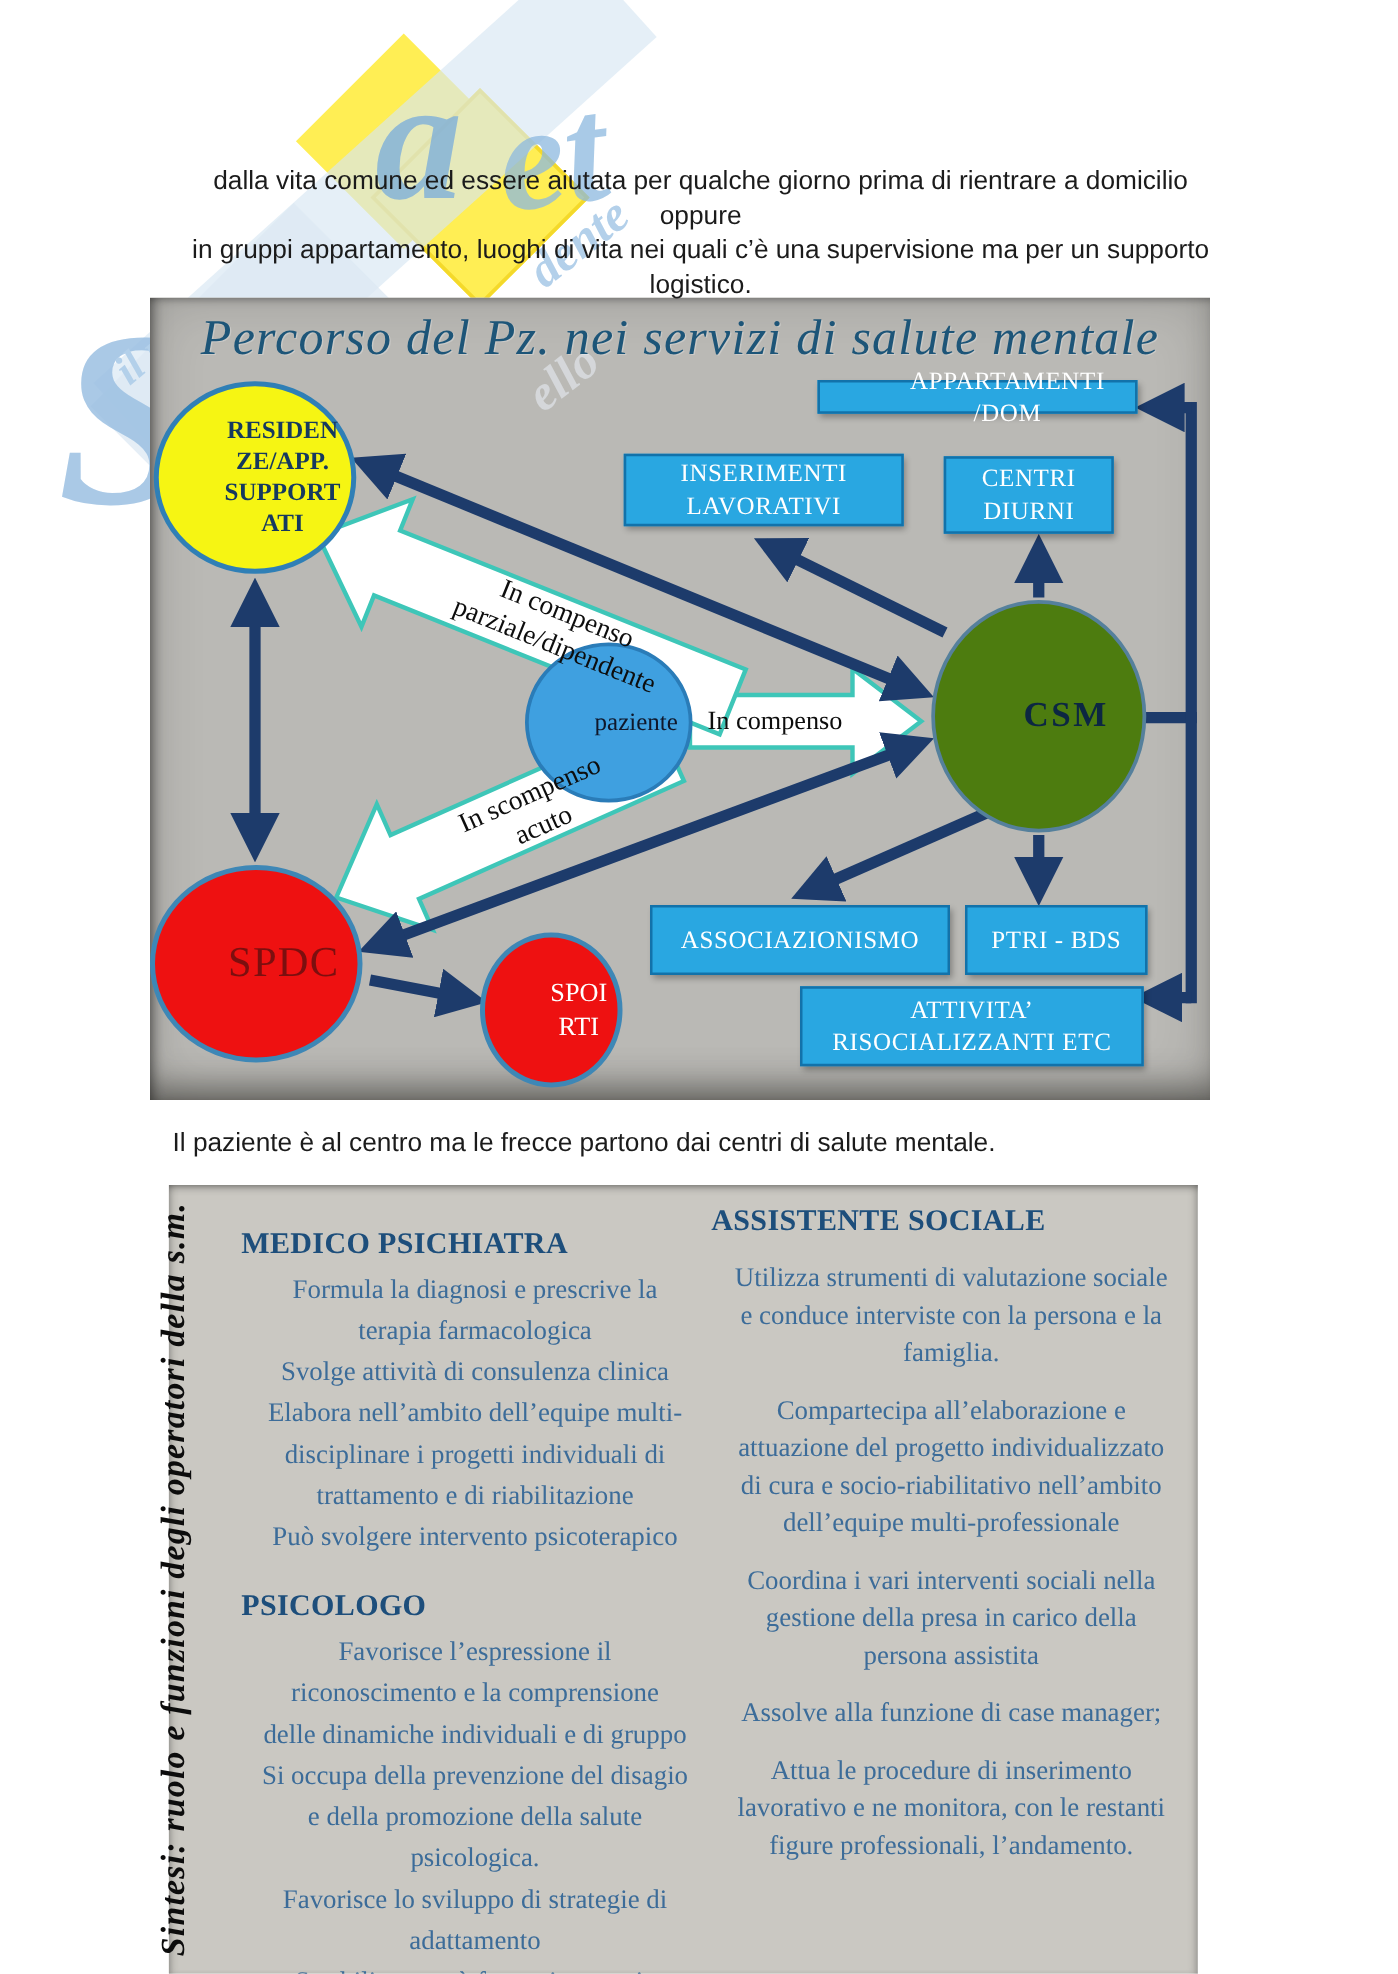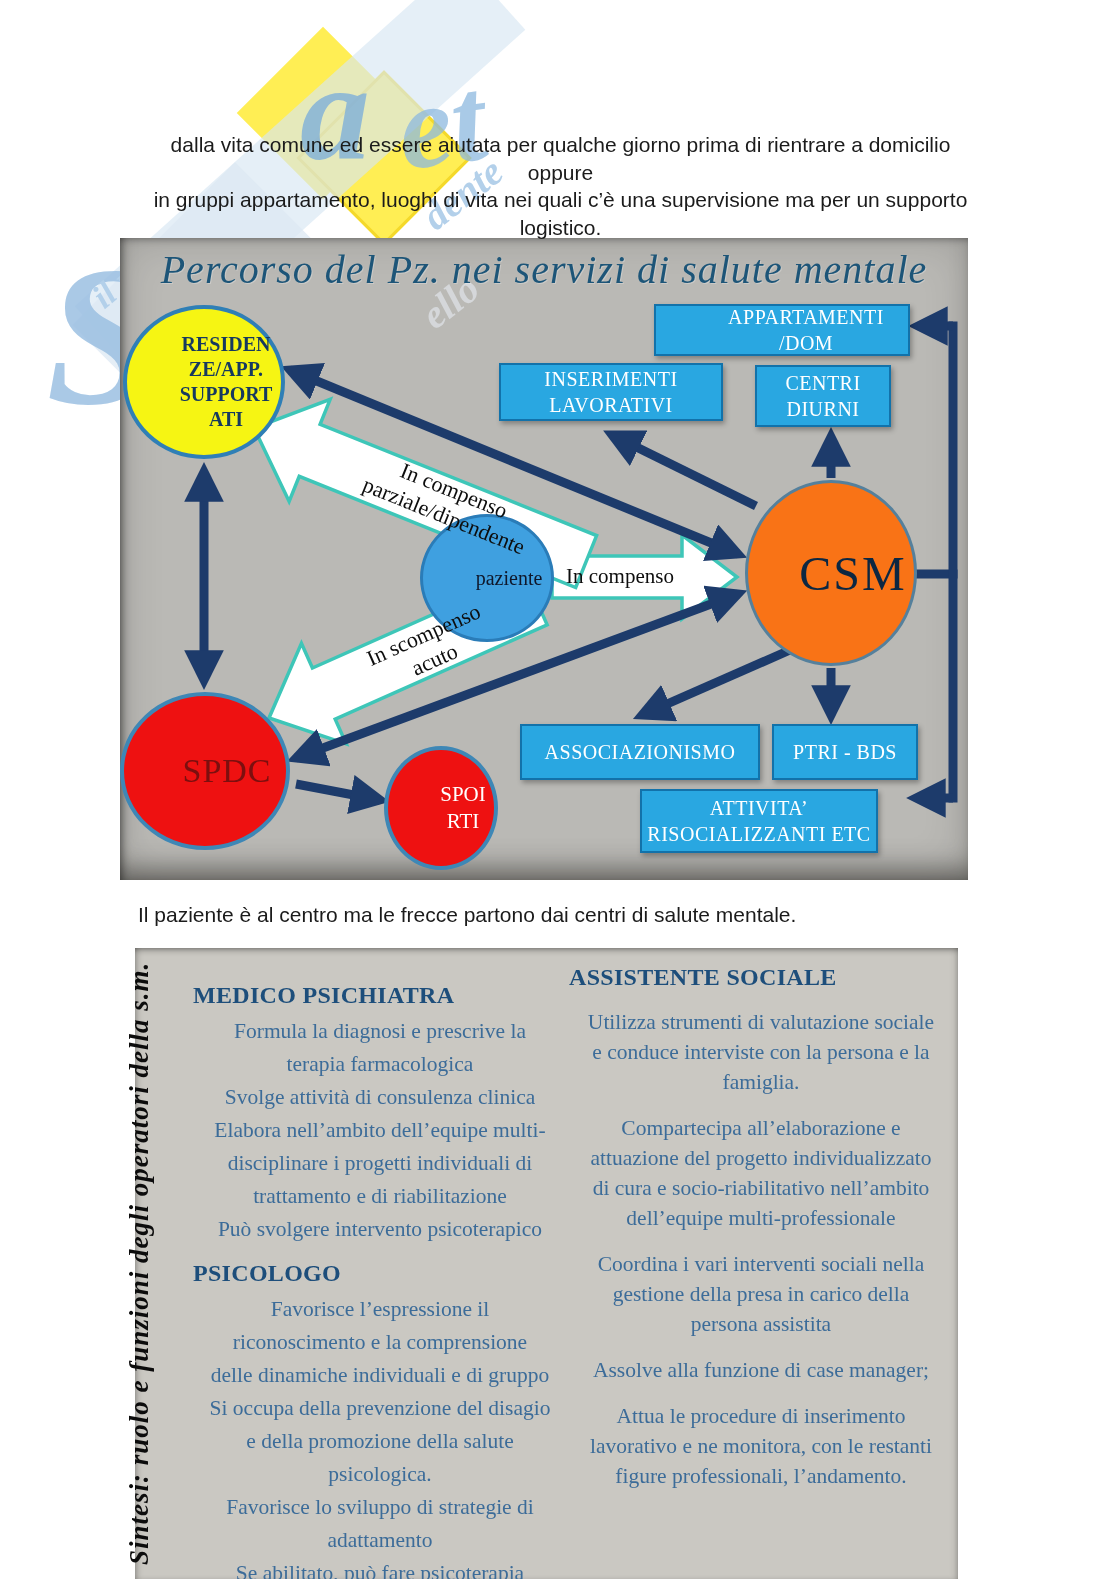--- a/index.html
+++ b/index.html
@@ -36,39 +36,39 @@
   .dg-title{position:absolute;left:0;top:8px;width:100%;text-align:center;z-index:3;
             font-size:40px;font-style:italic;color:#1d5578;letter-spacing:1px;text-shadow:1px 1px 0 rgba(255,255,255,.25);}
   .dg-wm{position:absolute;z-index:1;color:rgba(235,241,247,.55);font-style:italic;font-weight:bold;}
   .dg-svg{position:absolute;left:0;top:0;z-index:2;}
   .node{position:absolute;z-index:3;display:flex;align-items:center;justify-content:center;text-align:center;box-sizing:border-box;}
   .ellipse{border-radius:50%;padding-left:44px;}
   .bluebox{background:#29a7e1;border:2px solid #1272aa;color:#fff;font-size:20px;letter-spacing:.5px;
            line-height:26px;box-shadow:2px 3px 5px rgba(0,0,0,.3);}
   .n-yellow{background:#f6f513;border:4px solid #2f7fb6;color:#16395f;font-weight:600;font-size:20px;line-height:25px;}
   .n-paz{background:#3fa0e0;border:3px solid #2a7cb8;color:#0f172a;font-size:20px;}
-  .n-csm{background:#f97316;border:3px solid #55809c;color:#0c2742;font-size:48px;letter-spacing:2px;}
+  .n-csm{background:#4d7c0f;border:3px solid #55809c;color:#0c2742;font-size:28px;letter-spacing:2px;font-weight:bold;}
   .n-red{background:#ee1111;border:4px solid #3e87b6;}
   .n-spdc{color:#7c0f0f;font-size:34px;letter-spacing:1px;}
   .n-spoi{color:#ffffff;font-size:21px;line-height:27px;}
   .awlabel{position:absolute;z-index:4;text-align:center;color:#0d0d0d;font-size:22px;line-height:27px;}
 
   
   .slide2{position:absolute;left:135px;top:948px;width:823px;height:631px;z-index:1;background:#cac8c2;
           box-shadow:inset 0 5px 7px -4px rgba(0,0,0,.45), inset 5px 0 7px -4px rgba(0,0,0,.3),
                      inset -5px 0 7px -4px rgba(0,0,0,.25);}
   .s2-title{position:absolute;left:-22px;top:0;width:52px;height:100%;z-index:3;
             display:flex;align-items:center;justify-content:center;
             writing-mode:vertical-rl;transform:rotate(180deg);
             font-size:27px;font-weight:bold;font-style:italic;color:#0c0c0c;letter-spacing:1px;}
   .s2-col{position:absolute;z-index:2;}
   .col-left{left:58px;top:34px;width:374px;}
   .col-right{left:434px;top:16px;width:384px;}
   .colhead{margin:0 0 6px 0;font-size:24px;font-weight:bold;color:#1d4e7b;letter-spacing:.3px;}
-  .colhead-gap{margin-top:14px;}
+  .colhead-gap{margin-top:26px;}
   .item{margin:0;font-size:21.5px;color:#3c6c99;}
   .col-left .item{line-height:33px;}
   .col-right .item{line-height:30px;margin-top:16px;}
 </style>
 </head>
 <body>
 
 <div class="page">
 
   <div class="wm wm-diamond wm-d1"></div>
@@ -121,21 +121,21 @@
         <path d="M 833 560 L 796 560" marker-end="url(#ah)"></path>
       </g>
     </svg>
 
     <div class="node ellipse n-yellow" style="left:3px;top:67px;width:162px;height:154px;">
       <span class="ml">RESIDEN
 ZE/APP.
 SUPPORT
 ATI</span>
     </div>
-    <div class="node bluebox" style="left:534px;top:66px;width:256px;height:52px;padding-left:48px;">
+    <div class="node bluebox" style="left:534px;top:66px;width:256px;height:27px;padding-left:48px;">
       <span class="ml">APPARTAMENTI /DOM</span>
     </div>
     <div class="node bluebox" style="left:379px;top:125px;width:224px;height:58px;">
       <span class="ml">INSERIMENTI
 LAVORATIVI</span>
     </div>
     <div class="node bluebox" style="left:635px;top:127px;width:136px;height:62px;">
       <span class="ml">CENTRI
 DIURNI</span>
     </div>
@@ -151,21 +151,21 @@
     <div class="node ellipse n-red n-spoi" style="left:264px;top:508px;width:114px;height:124px;">
       <span class="ml">SPOI
 RTI</span>
     </div>
     <div class="node bluebox" style="left:400px;top:486px;width:240px;height:56px;">
       <span>ASSOCIAZIONISMO</span>
     </div>
     <div class="node bluebox" style="left:652px;top:486px;width:146px;height:56px;">
       <span>PTRI - BDS</span>
     </div>
-    <div class="node bluebox" style="left:520px;top:551px;width:238px;height:64px;">
+    <div class="node bluebox" style="left:520px;top:551px;width:275px;height:64px;">
       <span class="ml">ATTIVITA’
 RISOCIALIZZANTI ETC</span>
     </div>
 
     <div class="awlabel ml" style="left:435px;top:325px;width:130px;font-size:21px;">In compenso</div>
     <div class="awlabel ml" style="left:206px;top:238px;width:246px;transform:rotate(21.9deg);">In compenso
 parziale/dipendente</div>
     <div class="awlabel ml" style="left:199px;top:382px;width:220px;transform:rotate(-24deg);">In scompenso
 acuto</div>
   </div>

